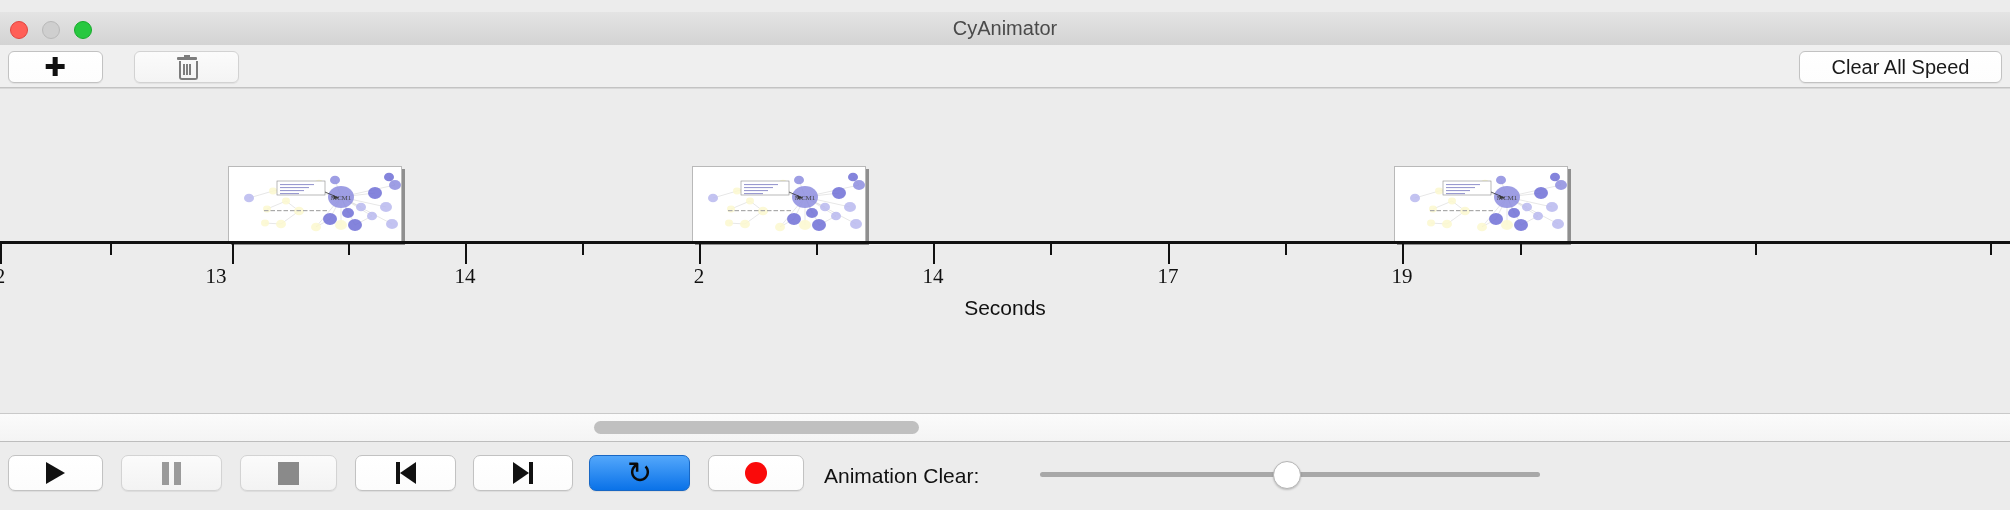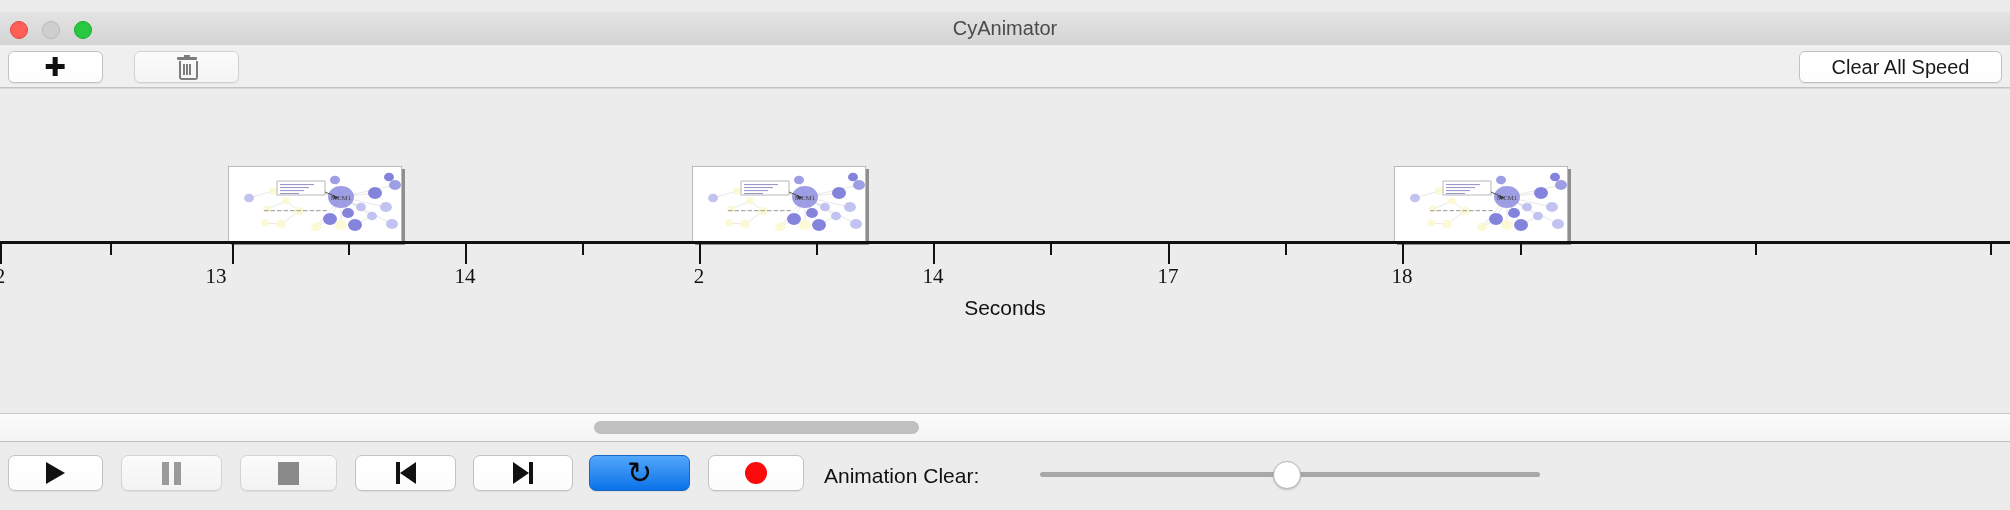--- a/index.html
+++ b/index.html
@@ -441,21 +441,21 @@
         <div class="tick minor" style="left: 1755px;"></div>
         <div class="tick minor" style="left: 1990px;"></div>
       </div>
     <div id="tick-labels-layer">
         <div class="tick-label" style="left: 0px;">2</div>
         <div class="tick-label" style="left: 216px;">13</div>
         <div class="tick-label" style="left: 465px;">14</div>
         <div class="tick-label" style="left: 699px;">2</div>
         <div class="tick-label" style="left: 933px;">14</div>
         <div class="tick-label" style="left: 1168px;">17</div>
-        <div class="tick-label" style="left: 1402px;">18</div>
+        <div class="tick-label" style="left: 1402px;">19</div>
       </div>
 
     <div class="axis-title">Seconds</div>
   </div>
 
   <div class="hscroll">
     <div class="hscroll-thumb"></div>
   </div>
 
   <div class="controls">

